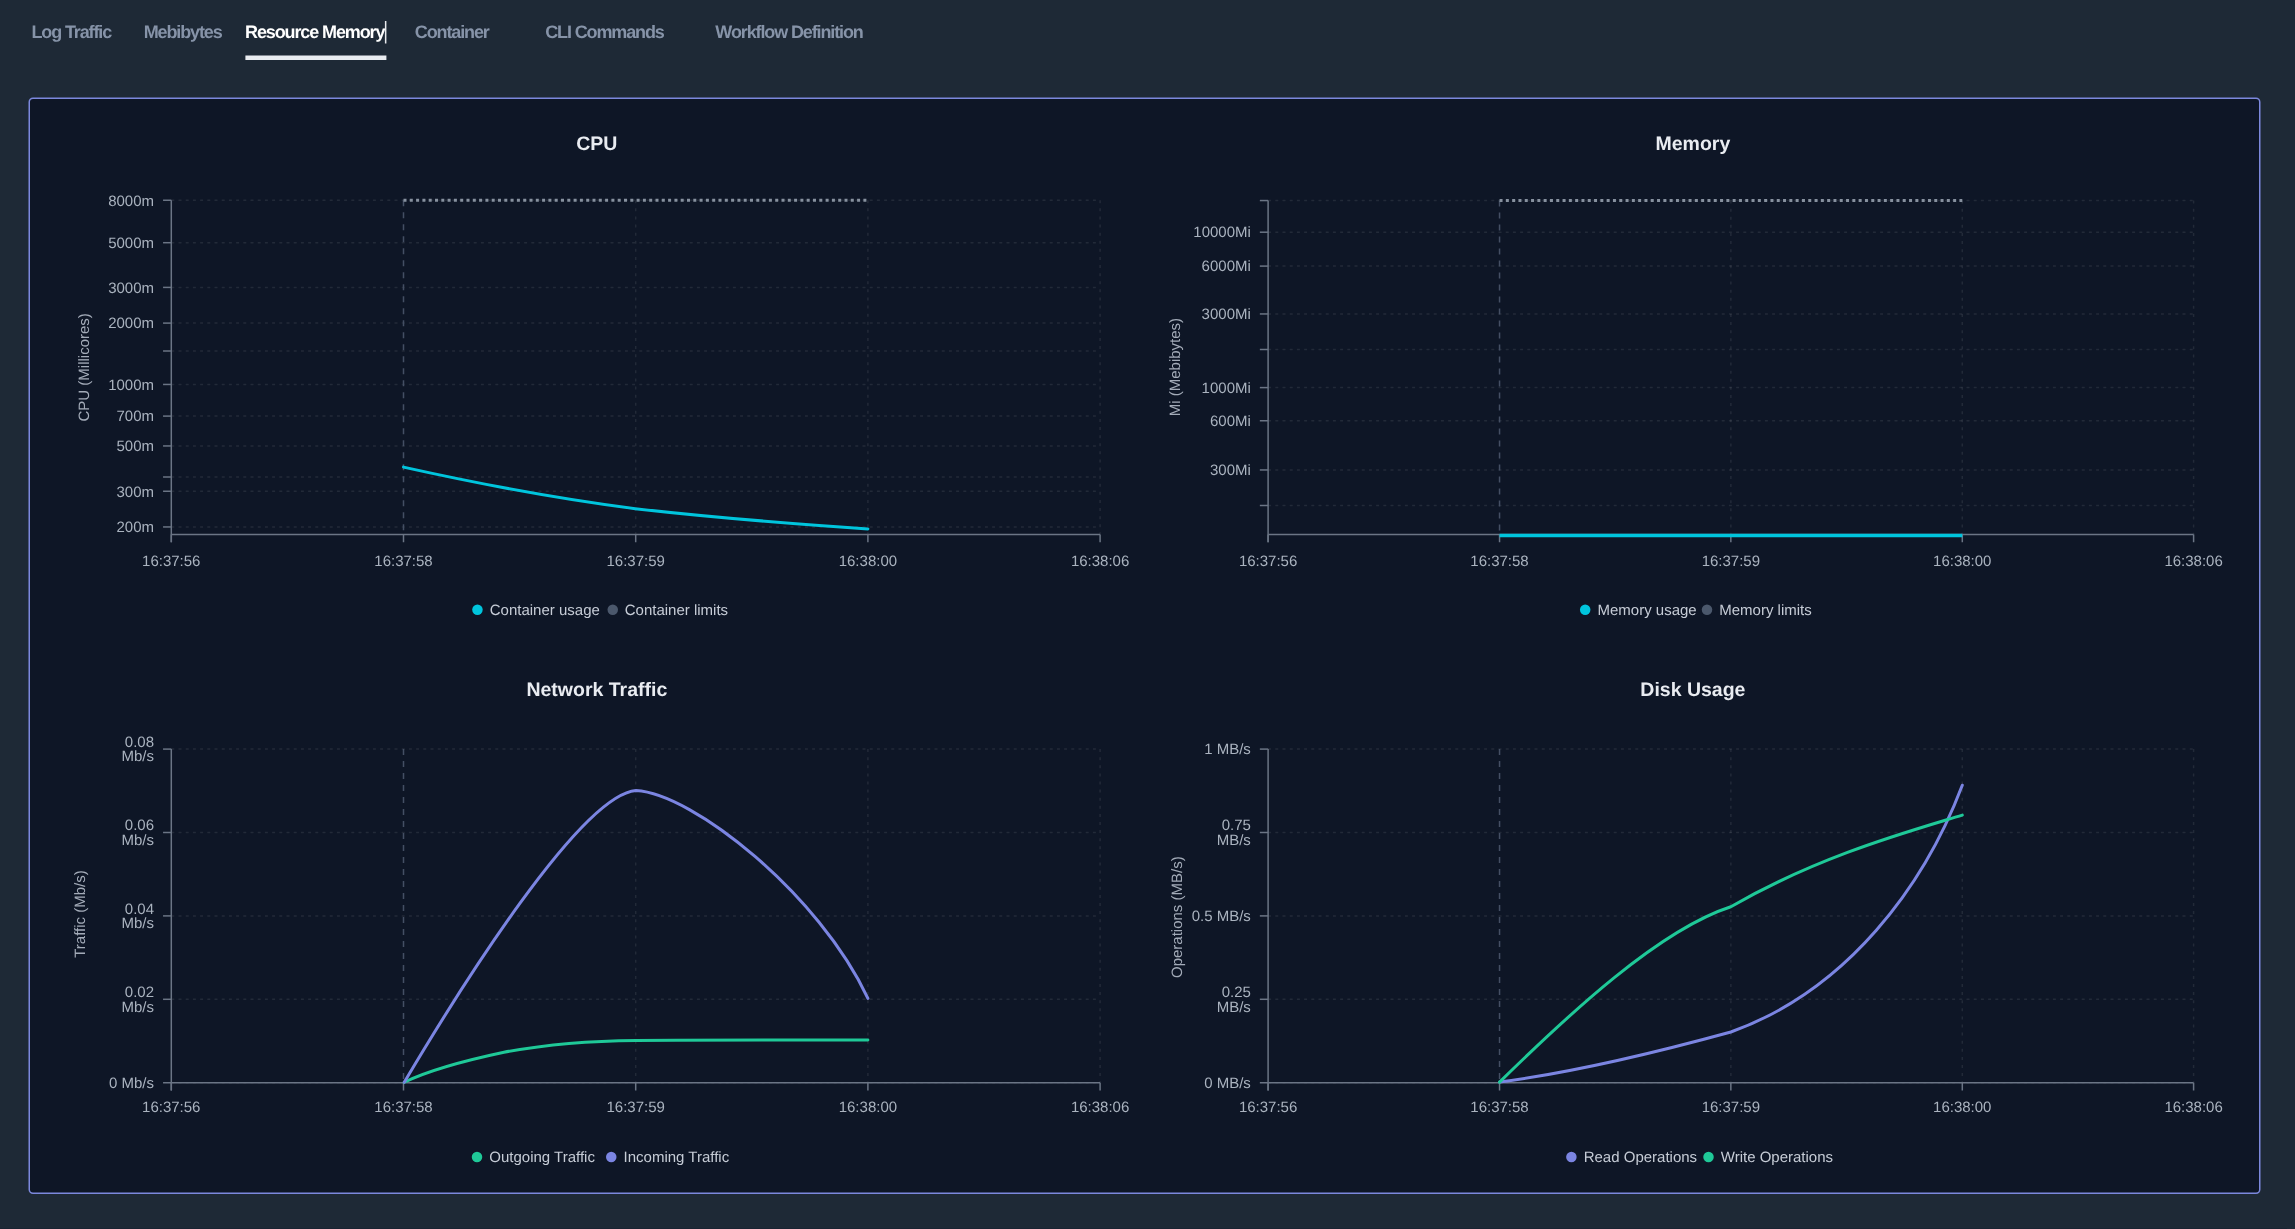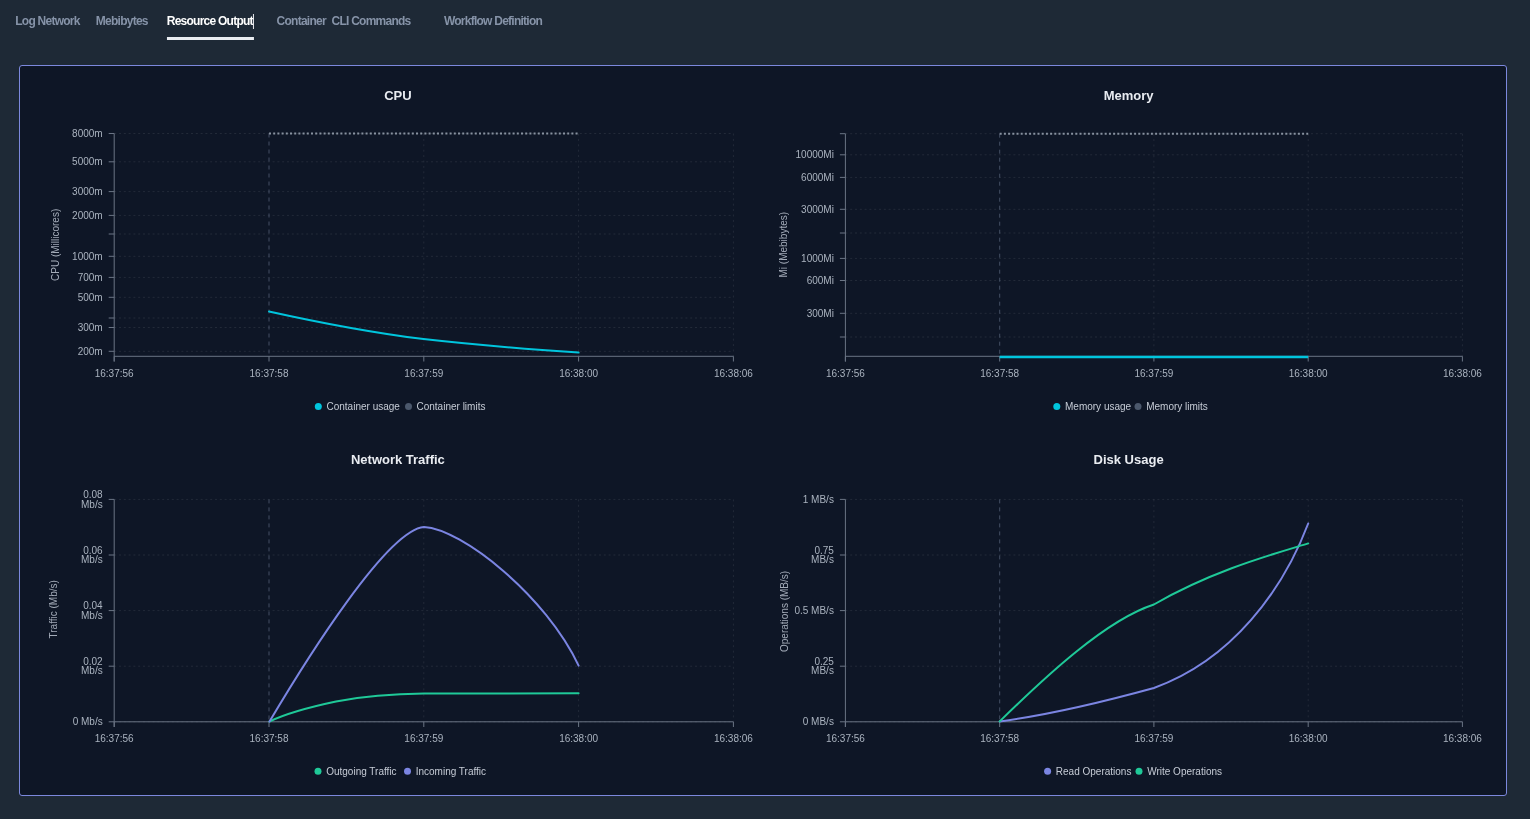--- a/index.html
+++ b/index.html
@@ -8,26 +8,26 @@
 letter-spacing:-0.75px;color:#8693a8;white-space:nowrap;}
 .tab.active{color:#ffffff;}
 .tab.active::after{content:"";position:absolute;left:0px;right:-1px;top:23px;height:2.5px;background:#e9ecf1;}
 .tab.active::before{content:"";position:absolute;left:100%;top:0px;width:1.5px;height:15px;background:#e8eaee;}
 .panel{position:absolute;left:19px;top:64.5px;width:1486px;height:729.5px;background:#0e1626;
 border:1.2px solid #7c88dd;border-radius:3px;}
 svg{position:absolute;left:0;top:0;}
 </style>
 </head>
 <body>
-<div class="tab" style="left:47.5px">Log Network</div>
+<div class="tab" style="left:47.5px">Log Traffic</div>
 <div class="tab" style="left:121.8px">Mebibytes</div>
-<div class="tab active" style="left:209.8px">Resource Output</div>
+<div class="tab active" style="left:209.8px">Resource Memory</div>
 <div class="tab" style="left:301.2px">Container</div>
-<div class="tab" style="left:371px">CLI Commands</div>
-<div class="tab" style="left:493px">Workflow Definition</div>
+<div class="tab" style="left:403px">CLI Commands</div>
+<div class="tab" style="left:526px">Workflow Definition</div>
 <div class="panel"></div>
 <svg width="1530" height="819" viewBox="0 0 1530 819">
 <line x1="114.2" y1="133.5" x2="733.4" y2="133.5" stroke="rgba(255,255,255,0.085)" stroke-width="1" stroke-dasharray="2 2.8"></line>
 <line x1="114.2" y1="161.8" x2="733.4" y2="161.8" stroke="rgba(255,255,255,0.085)" stroke-width="1" stroke-dasharray="2 2.8"></line>
 <line x1="114.2" y1="191.6" x2="733.4" y2="191.6" stroke="rgba(255,255,255,0.085)" stroke-width="1" stroke-dasharray="2 2.8"></line>
 <line x1="114.2" y1="215.4" x2="733.4" y2="215.4" stroke="rgba(255,255,255,0.085)" stroke-width="1" stroke-dasharray="2 2.8"></line>
 <line x1="114.2" y1="234.0" x2="733.4" y2="234.0" stroke="rgba(255,255,255,0.085)" stroke-width="1" stroke-dasharray="2 2.8"></line>
 <line x1="114.2" y1="256.3" x2="733.4" y2="256.3" stroke="rgba(255,255,255,0.085)" stroke-width="1" stroke-dasharray="2 2.8"></line>
 <line x1="114.2" y1="277.4" x2="733.4" y2="277.4" stroke="rgba(255,255,255,0.085)" stroke-width="1" stroke-dasharray="2 2.8"></line>
 <line x1="114.2" y1="297.3" x2="733.4" y2="297.3" stroke="rgba(255,255,255,0.085)" stroke-width="1" stroke-dasharray="2 2.8"></line>

